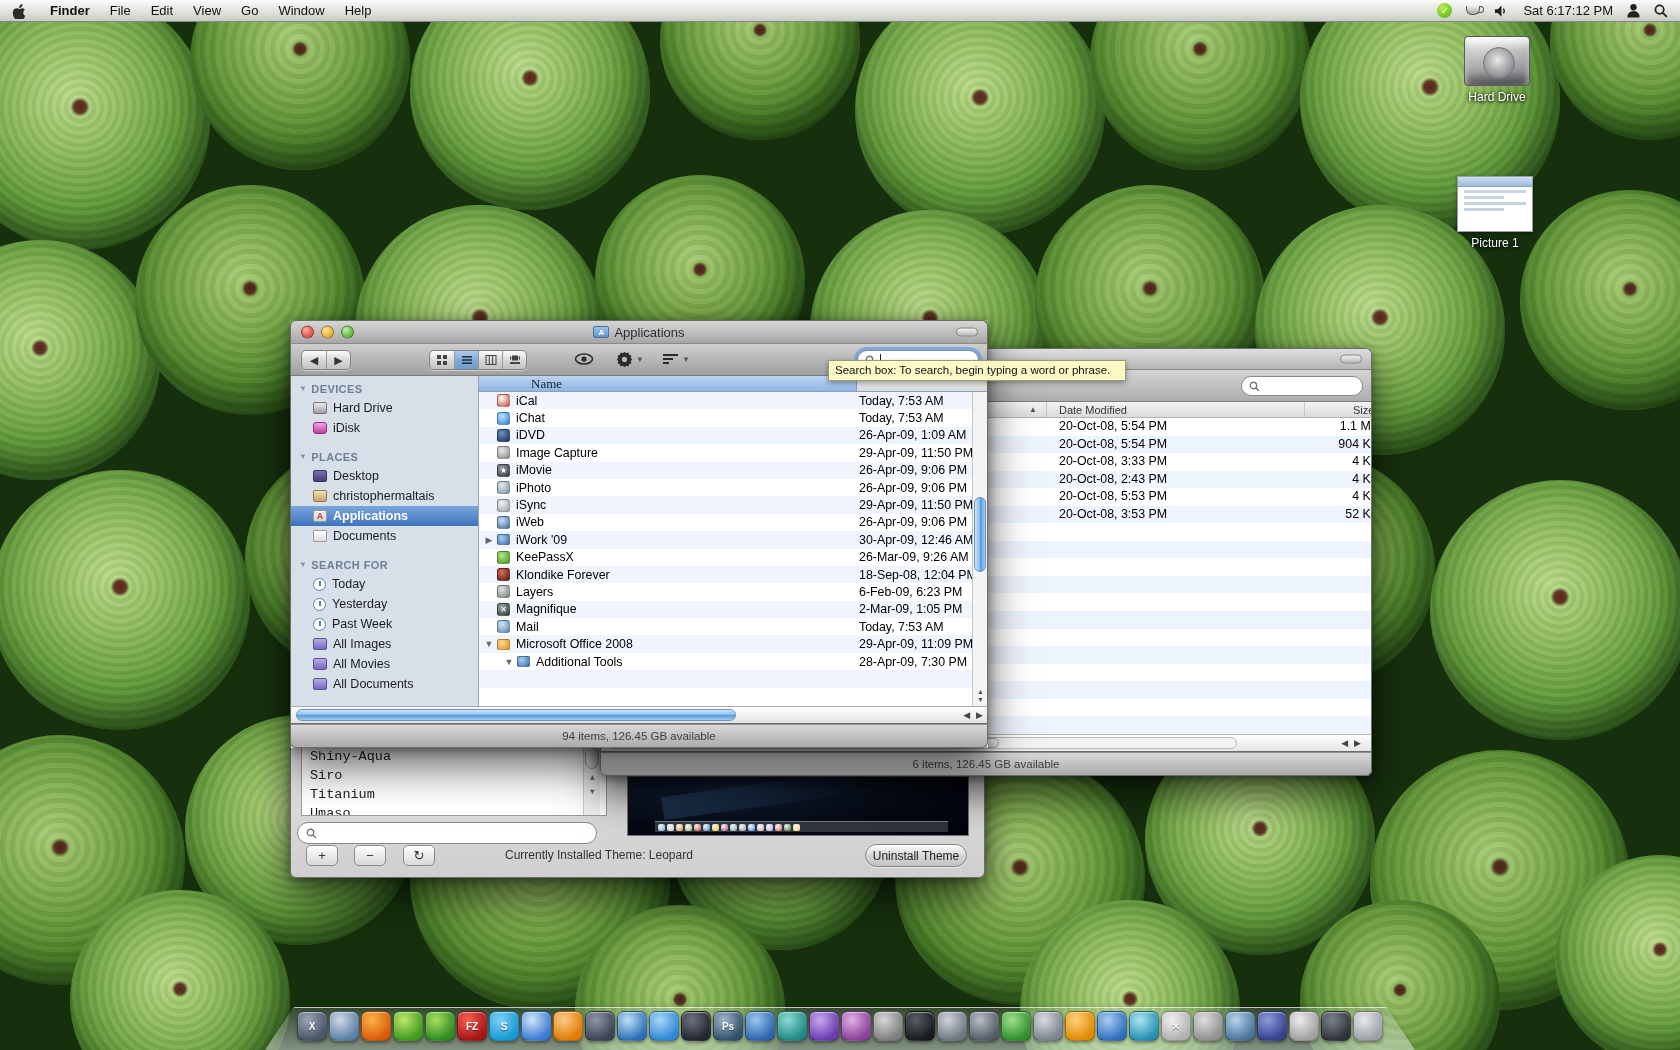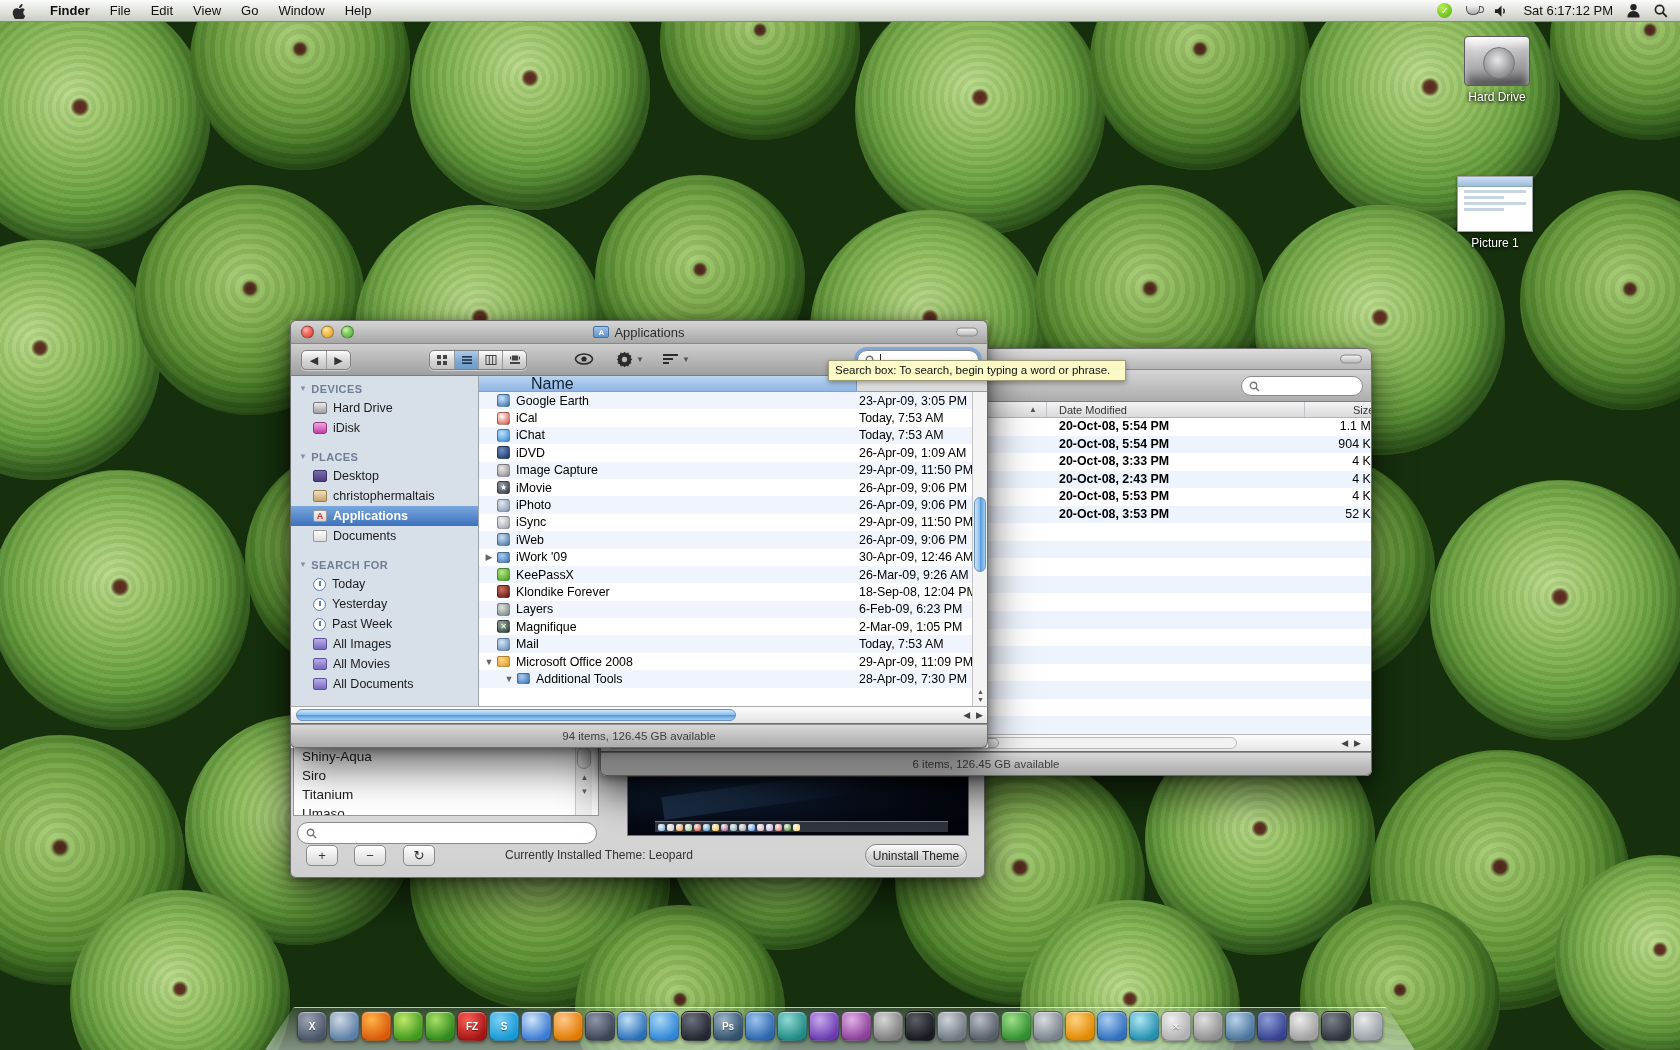--- a/index.html
+++ b/index.html
@@ -95,21 +95,21 @@
   .sb-ico.idisk { background:linear-gradient(#f3a6e0,#c13fa4); border:1px solid #94307e; border-radius:3px; }
   .sb-ico.desktop { background:linear-gradient(#7d6bb5,#4a3f77); border:1px solid #3a3160; }
   .sb-ico.home { background:linear-gradient(#f0e0c0,#c8a46a); border:1px solid #9a7b48; }
   .sb-ico.apps { background:linear-gradient(#f3f3f3,#d5d5d5); border:1px solid #999; color:#c33; font-size:9px; font-weight:bold; text-align:center; line-height:11px; }
   .sb-ico.doc { background:linear-gradient(#fff,#dcdcdc); border:1px solid #999; border-radius:1px; }
   .sb-ico.clock { width:13px; height:13px; border-radius:50%; background:#fff; border:1.5px solid #5580b0; position:relative; }
   .sb-ico.clock:after { content:""; position:absolute; left:5px; top:2px; width:1.5px; height:5px; background:#5580b0; }
   .sb-ico.smart { background:linear-gradient(#b9aee6,#7668c0); border:1px solid #5b4f9e; }
 
   #w1-list { position:relative; flex:1; overflow:hidden; background:#fff; }
-  #w1-colheader { height:16px; display:flex; font-size:16px; color:#123; border-bottom:1px solid #8fa0b5; }
+  #w1-colheader { height:16px; display:flex; font-size:13px; color:#123; border-bottom:1px solid #8fa0b5;font-family:Liberation Serif, serif; }
   .colh-name { width:378px; background:linear-gradient(#bcd5f1,#8fb6e4); border-right:1px solid #7f9cc0; display:flex; align-items:center; padding-left:52px; }
   .colh-rest { flex:1; background:linear-gradient(#f2f2f2,#d8d8d8); }
   .lrow { position:relative; height:17.4px; display:flex; align-items:center; font-size:12.4px; color:#000; }
   .lrow:nth-child(odd) { background:#f0f5fd; }
   .lrow:nth-child(even) { background:#fff; }
   .disc { position:absolute; left:4px; width:12px; font-size:9px; color:#666; text-align:center; }
   .app-ico { width:13px; height:13px; border-radius:3px; flex:0 0 auto; border:1px solid rgba(0,0,0,.25); }
   .app-name { margin-left:6px; white-space:nowrap; }
   .lrow .ldate { position:absolute; left:380px; width:140px; white-space:nowrap; overflow:hidden; }
   #w1-vscroll { position:absolute; right:0; top:16px; width:15px; height:314px; background:#f4f4f4; border-left:1px solid #c4c4c4; }
@@ -129,31 +129,31 @@
   #win2 { left:600px; top:348px; width:772px; height:428px; z-index:20; background:#fff; border-radius:6px 6px 6px 6px; }
   #win2 .titlebar { height:22px; background:linear-gradient(#dedede,#c8c8c8 55%,#b4b4b4); }
   #win2 .toolbar { height:32px; background:linear-gradient(#d4d4d4,#bdbdbd 60%,#adadad); }
   #w2-colheader { position:absolute; left:0; top:54px; width:772px; height:16px; background:linear-gradient(#f4f4f4,#dadada);
     border-left:1px solid #6d6d6d; border-right:1px solid #6d6d6d; border-bottom:1px solid #aeb6c0; font-size:11px; color:#333; overflow:hidden; }
   .w2-div { position:absolute; top:0; width:1px; height:16px; background:#c0c6cc; }
   #w2-rows { position:absolute; left:0; top:70px; width:772px; height:316px; border-left:1px solid #6d6d6d; border-right:1px solid #6d6d6d; overflow:hidden; }
   .w2row { position:relative; height:17.55px; font-size:12.4px; color:#000; }
   .w2row:nth-child(odd) { background:#fff; }
   .w2row:nth-child(even) { background:#eef4fd; }
-  .w2-date { position:absolute; left:458px; top:1px; white-space:nowrap;font-weight:bold; }
+  .w2-date { position:absolute; left:458px; top:1px; white-space:nowrap; }
   .w2-size { position:absolute; left:700px; width:78px; top:1px; text-align:right; white-space:nowrap; }
   #w2-hscroll { position:absolute; left:0; top:386px; width:772px; height:18px; background:linear-gradient(#fdfdfd,#e6e6e6);
     border:1px solid #6d6d6d; border-top:1px solid #b5b5b5; display:flex; align-items:center; }
   #w2-hscroll .track { margin-left:6px; width:630px; height:12px; border-radius:6px; background:#f2f2f2; border:1px solid #bbb; position:relative; }
   #w2-hscroll .thumb2 { position:absolute; left:1px; top:0; width:390px; height:10px; border-radius:5px; background:linear-gradient(#fff,#d8d8d8); border:1px solid #aaa; }
 
   
   #win3 { left:290px; top:744px; width:695px; height:134px; z-index:10; background:linear-gradient(#e4e4e4,#cfcfcf); 
     border:1px solid #6d6d6d; border-top:none; border-radius:0 0 6px 6px; overflow:hidden; }
-  #theme-list { position:absolute; left:2px; top:-28px; width:306px; height:100px; background:#fff; border:1px solid #9a9a9a; overflow:hidden; }
+  #theme-list { position:absolute; left:10px; top:-28px; width:306px; height:100px; background:#fff; border:1px solid #9a9a9a; overflow:hidden;font-family:Liberation Mono, monospace; }
   .theme-item { height:19px; display:flex; align-items:center; padding-left:8px; font-size:13.5px; color:#222; }
   #theme-scroll { position:absolute; right:6px; top:0; width:17px; height:100px; background:#f1f1f1; border-left:1px solid #ccc; }
   #theme-scroll .tthumb { position:absolute; left:1px; top:30px; width:14px; height:22px; border-radius:7px; background:linear-gradient(90deg,#fafafa,#cfcfcf); border:1px solid #a8a8a8; }
   #theme-scroll .tarrow { position:absolute; left:0; width:17px; text-align:center; font-size:8px; color:#666; }
   #theme-search { position:absolute; left:6px; top:78px; width:300px; height:22px; border-radius:12px; background:#fff; border:1px solid #8b8b8b; display:flex; align-items:center; padding-left:8px; }
   #theme-preview { position:absolute; left:336px; top:32px; width:342px; height:60px; border:1px solid #777;
     background:radial-gradient(ellipse at 30% 20%, #12243d 0%, #060a14 60%, #02030a 100%); overflow:hidden; }
   .pv-streak { position:absolute; left:10%; top:10%; width:60%; height:40%; background:linear-gradient(120deg, rgba(90,140,200,.25), rgba(0,0,0,0)); transform:rotate(-8deg); }
   .pv-dock { position:absolute; left:8%; bottom:3px; width:86%; height:11px; background:rgba(180,190,200,.25); border-top:1px solid rgba(255,255,255,.35); display:flex; align-items:center; gap:2px; padding:0 3px; }
   .pv-dot { width:7px; height:7px; border-radius:2px; }
@@ -506,25 +506,20 @@
           <div class="sb-ico smart"></div>
           <span>All Documents</span>
         </div>
       </div>
     <div id="w1-list">
       <div id="w1-colheader">
         <div class="colh-name">Name</div>
         <div class="colh-rest"></div>
       </div>
       <div id="w1-rows">
-          <div class="lrow">
-            <div class="app-ico" style="margin-left: 18px; background: radial-gradient(circle at 35% 30%, rgb(207, 227, 247), rgb(47, 111, 178));"></div>
-            <div class="app-name">Google Earth</div>
-            <div class="ldate">23-Apr-09, 3:05 PM</div>
-          </div>
           <div class="lrow">
             <div class="app-ico" style="margin-left: 18px; background: radial-gradient(circle at 35% 30%, rgb(255, 255, 255), rgb(210, 74, 58));"></div>
             <div class="app-name">iCal</div>
             <div class="ldate">Today, 7:53 AM</div>
           </div>
           <div class="lrow">
             <div class="app-ico" style="margin-left: 18px; background: radial-gradient(circle at 35% 30%, rgb(191, 226, 251), rgb(47, 134, 214));"></div>
             <div class="app-name">iChat</div>
             <div class="ldate">Today, 7:53 AM</div>
           </div>

